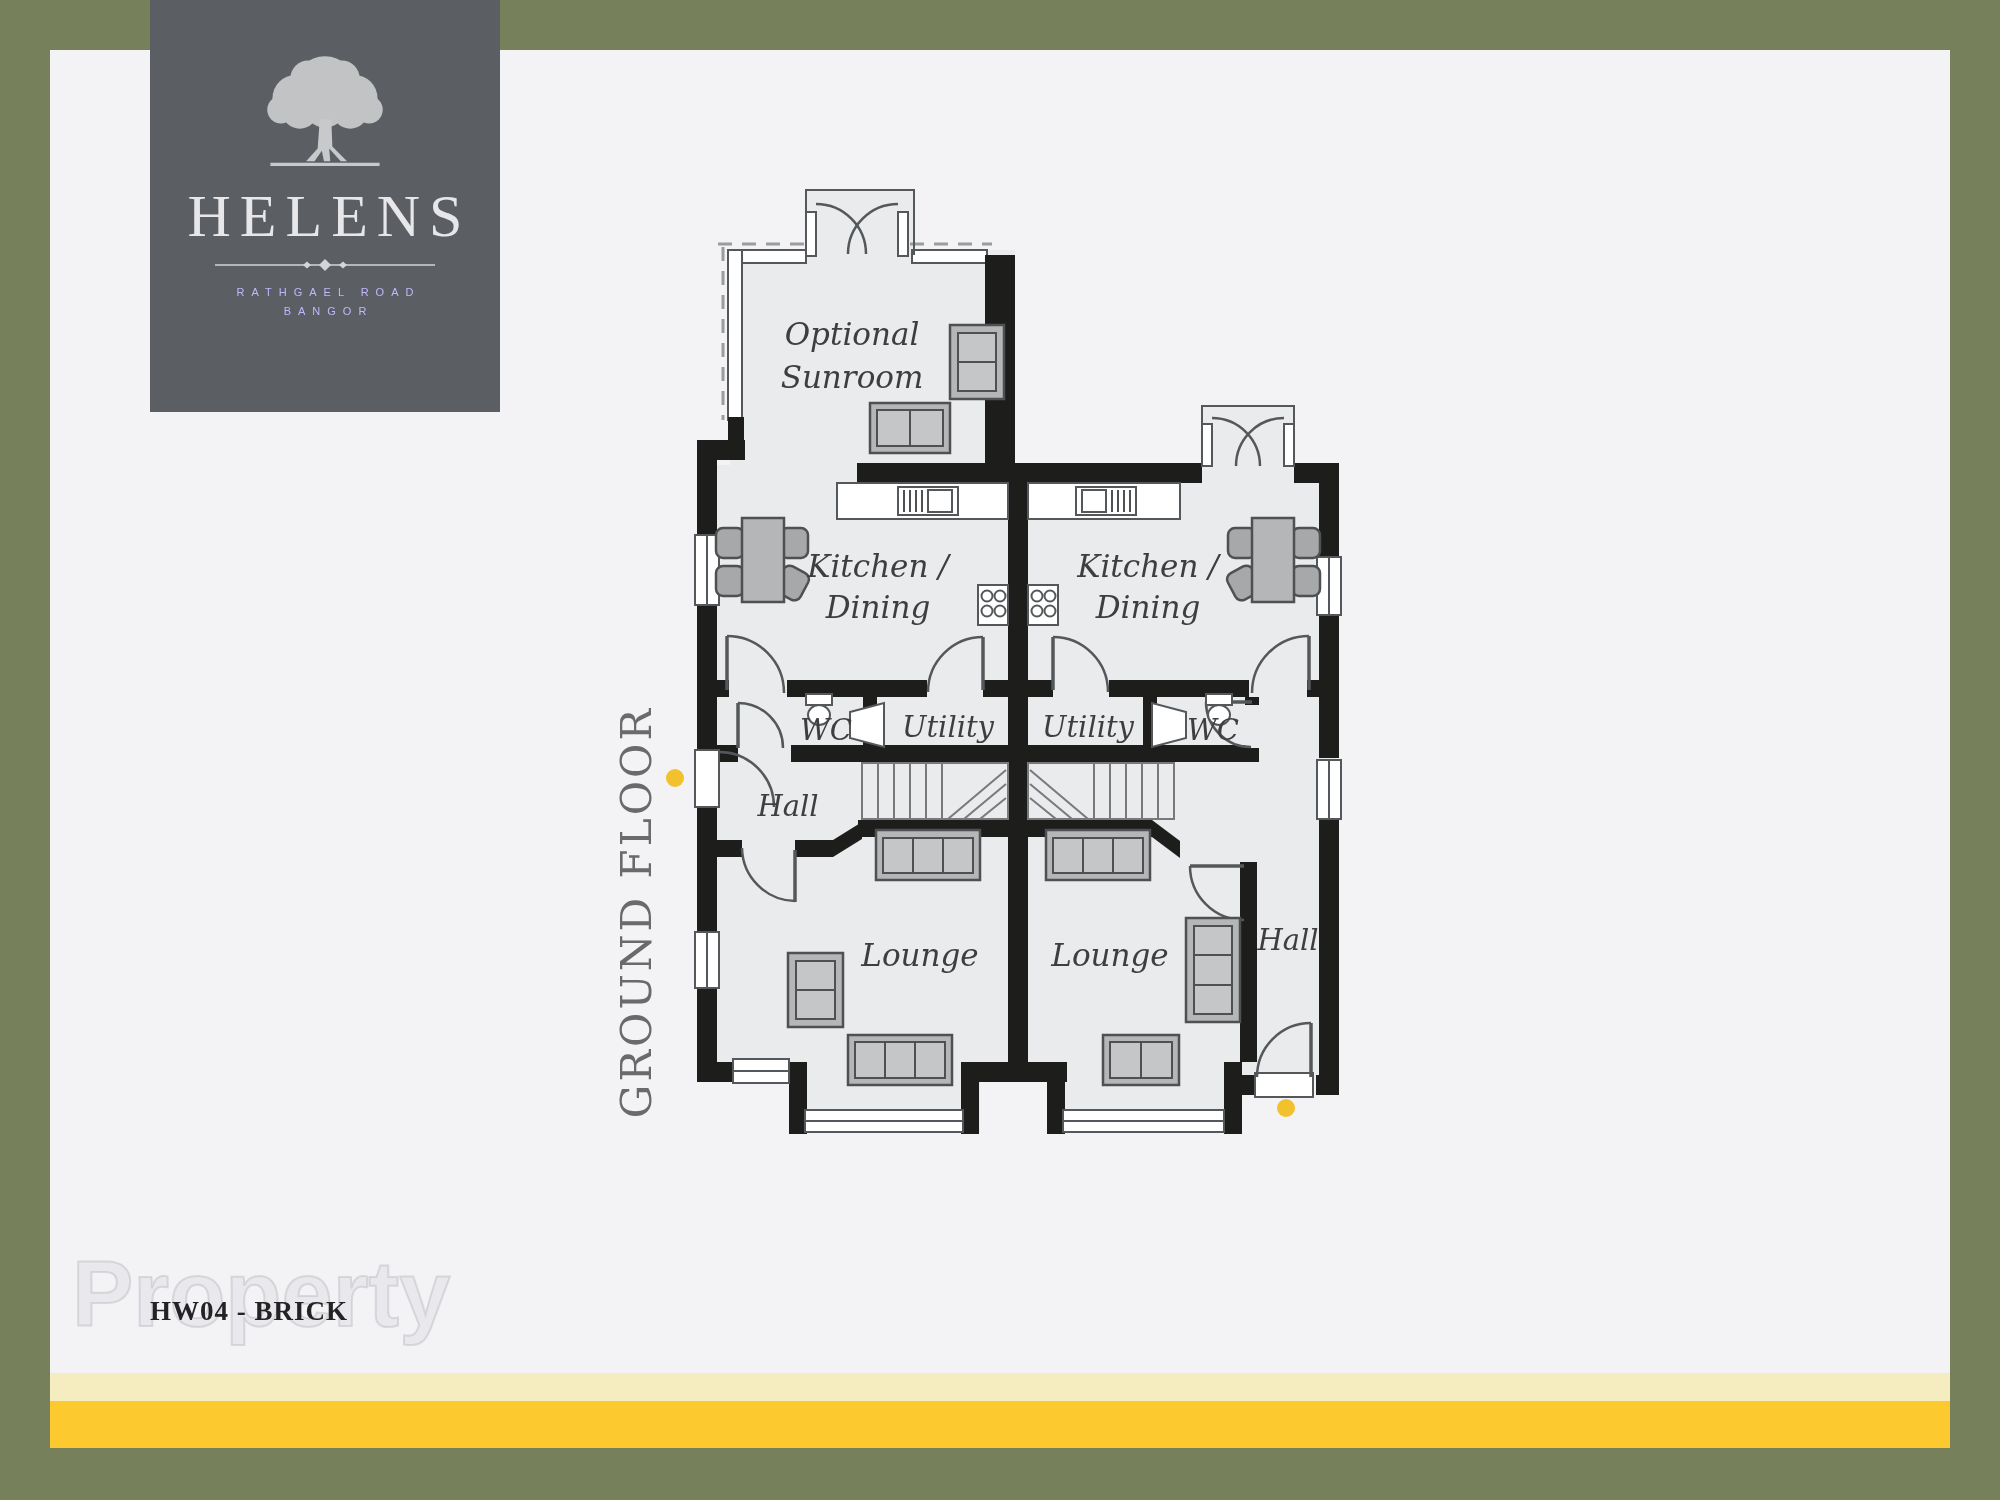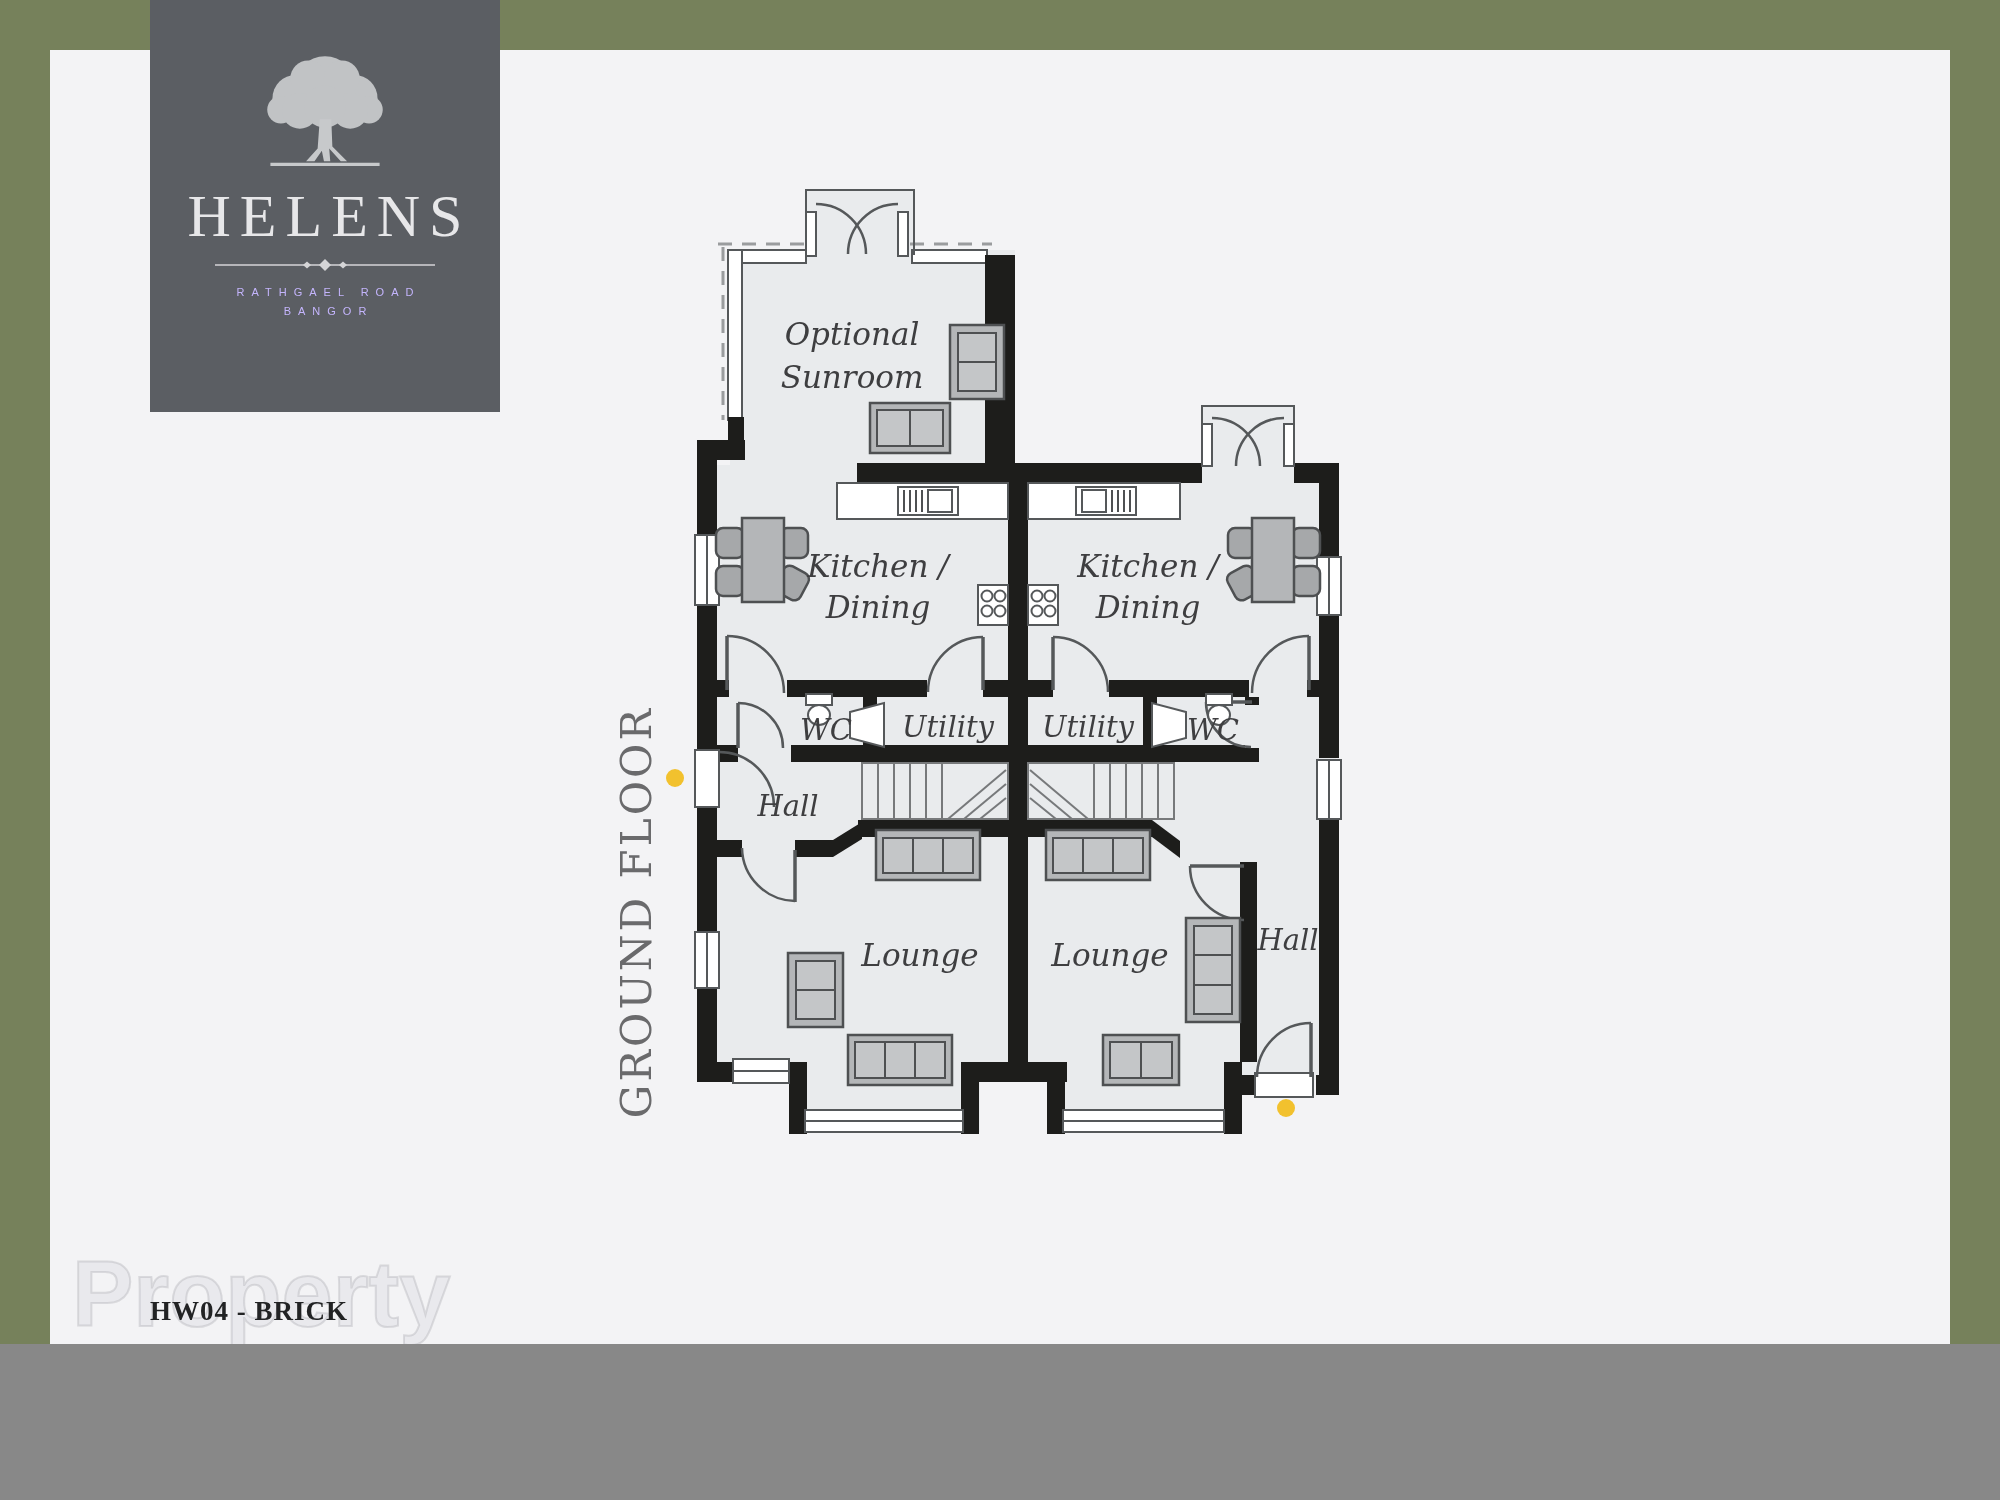--- a/index.html
+++ b/index.html
@@ -1,16 +1,16 @@
 <!DOCTYPE html>
 <html><head>
 <meta charset="utf-8">
 <style>
   html,body{margin:0;padding:0;background:#888;}
-  .page{position:relative;width:2000px;height:1344px;background:#76815b;overflow:hidden;
+  .page{position:relative;width:2000px;height:1500px;background:#76815b;overflow:hidden;
         font-family:"Liberation Sans",sans-serif;}
   .content{position:absolute;left:50px;top:50px;width:1900px;height:1323px;background:#f3f3f5;}
   .strip-pale{position:absolute;left:50px;top:1373px;width:1900px;height:28px;background:#f5ecc0;}
   .strip-gold{position:absolute;left:50px;top:1401px;width:1900px;height:47px;background:#fcca2e;}
 
   
   .logo{position:absolute;left:150px;top:0;width:350px;height:412px;background:#5b5e63;
         display:flex;flex-direction:column;align-items:center;}
   .logo svg.tree{margin-top:52px;}
   .logo-name{color:#e7e7e9;font-family:"Liberation Serif",serif;font-size:60px;line-height:60px;

